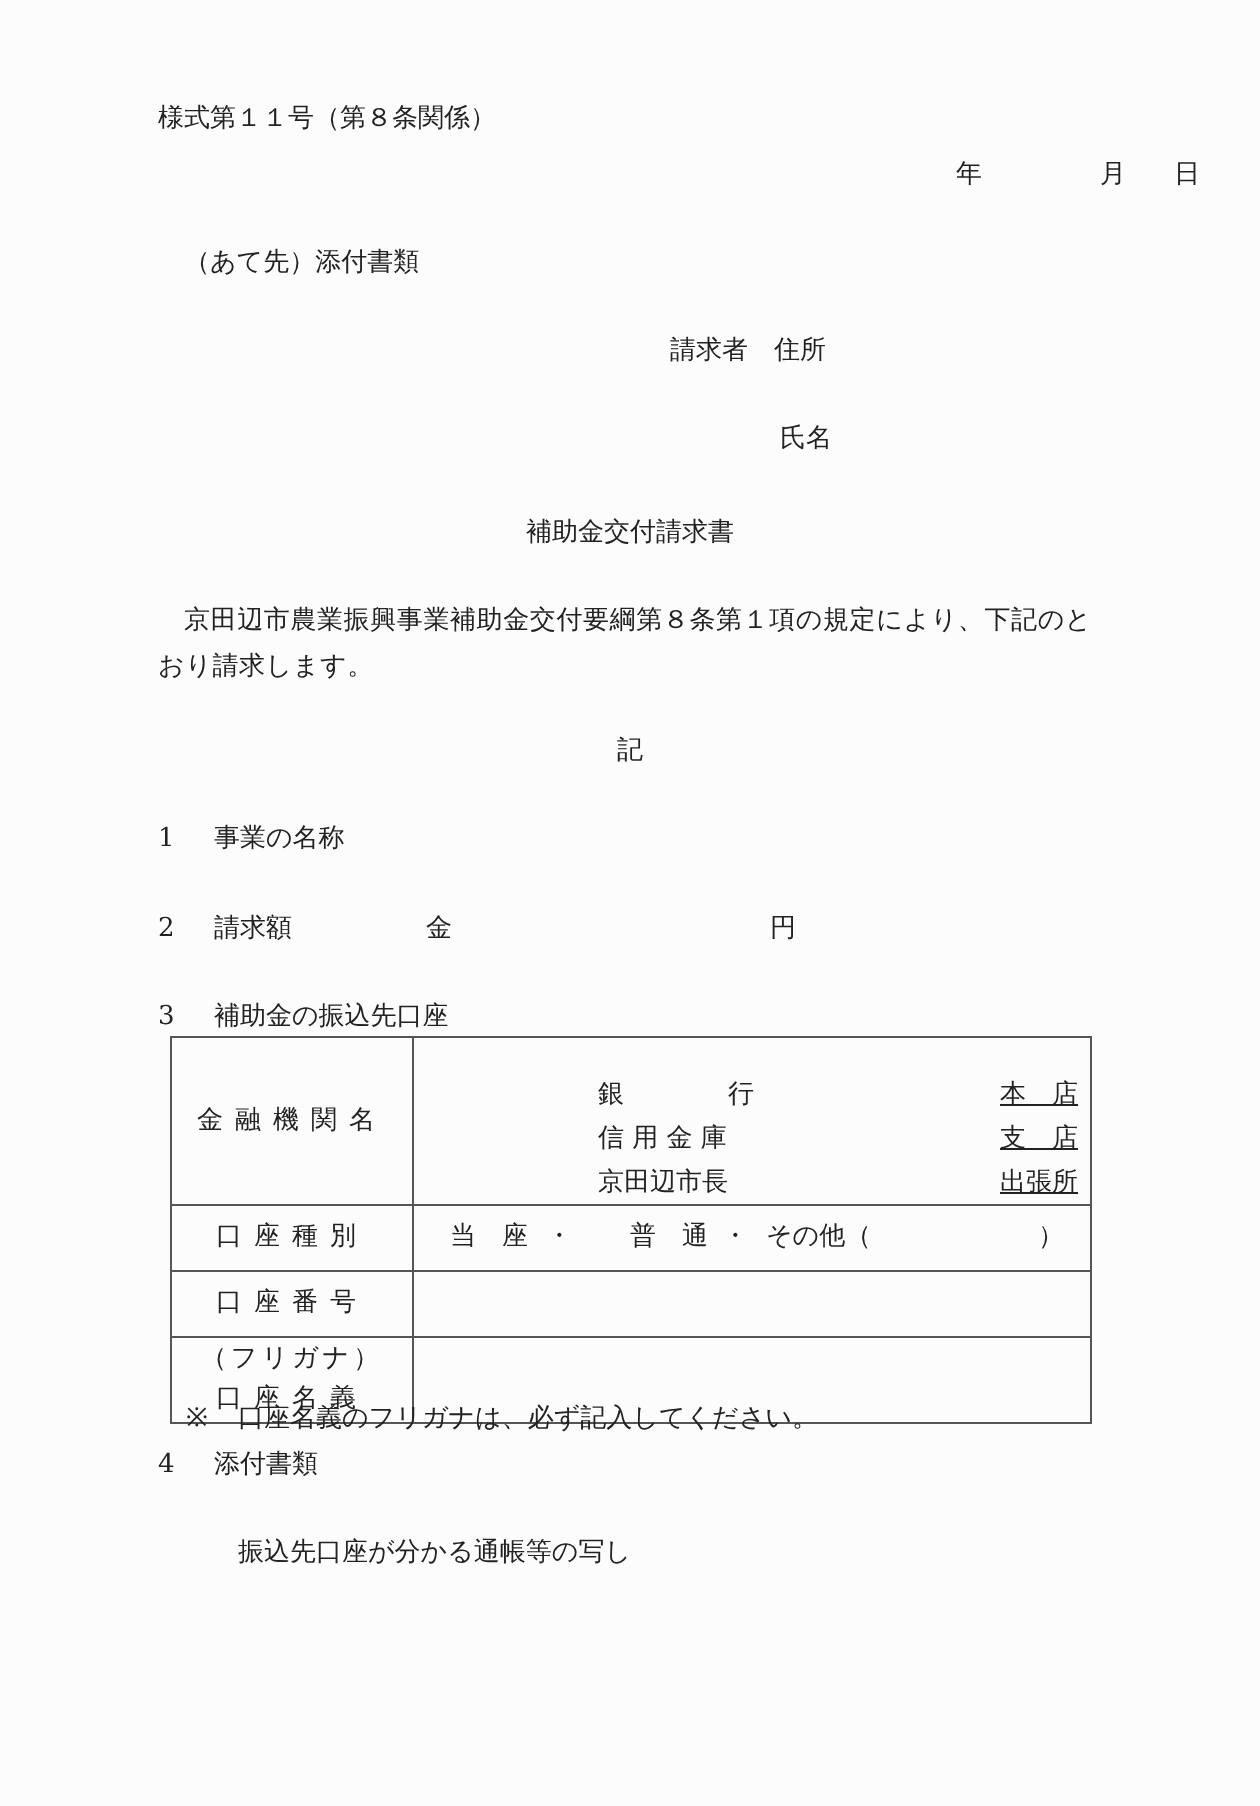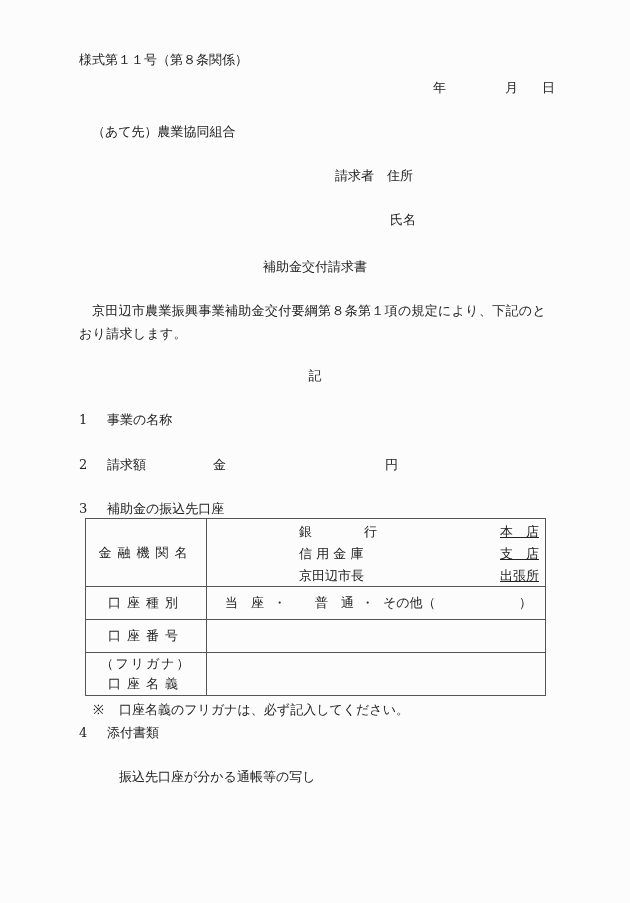--- a/index.html
+++ b/index.html
@@ -7,21 +7,21 @@
     width: 630px; height: 903px;
     background: #fcfcfc;
     color: #222;
     font-family: "DejaVu Serif", "Liberation Serif", serif;
     font-size: 13px;
     position: relative;
     overflow: hidden;
   }
   .abs { position: absolute; white-space: nowrap; line-height: 18px; }
   .form-no { left: 79px; top: 51px; }
-  .date { left: 433px; top: 79px; }
+  .date { left: 478px; top: 79px; }
   .date span { display: inline-block; }
   .date .y { width: 54px; }
   .date .m { width: 31px; text-align: right; margin-right: 24px; }
   .addressee { left: 92px; top: 123px; }
   .req-addr { left: 335px; top: 167px; }
   .req-addr .gap { display: inline-block; width: 13px; }
   .req-name { left: 390px; top: 211px; }
   .title { left: 0; width: 630px; text-align: center; top: 258px; }
   .para { left: 79px; top: 299px; width: 472px; white-space: normal; line-height: 23px; text-indent: 13px; letter-spacing: 0.3px; }
   .ki { left: 0; width: 630px; text-align: center; top: 367px; }
@@ -41,21 +41,21 @@
     border: 1px solid #555;
     padding: 0;
     font-size: 13px;
     line-height: 18px;
   }
   td.lbl { width: 120px; text-align: center; letter-spacing: 6px; }
   .r1 td { height: 67px; }
   .r2 td { height: 32px; }
   .r3 td { height: 32px; }
   .r4 td { height: 42px; }
-  .inst { position: relative; height: 67px; }
+  .inst { position: relative; height: 67px; margin-top: 16px; }
   .inst div { position: absolute; }
   .inst .c1 { left: 92px; }
   .inst .c2 { right: 6px; text-decoration: underline; }
   .inst .row1 { top: 4px; }
   .inst .row2 { top: 26px; }
   .inst .row3 { top: 48px; }
   .acct-type { padding-left: 18px !important; }
   .acct-type span { display: inline-block; }
   .lbl-small { letter-spacing: 2px !important; line-height: 20px !important; }
   .note { left: 93px; top: 701px; }
@@ -65,21 +65,21 @@
 </style>
 </head>
 <body>
 
 <div class="abs form-no">様式第１１号（第８条関係）</div>
 
 <div class="abs date">
   <span class="y">年</span><span class="m">月</span><span>日</span>
 </div>
 
-<div class="abs addressee">（あて先）農業協同組合</div>
+<div class="abs addressee">（あて先）添付書類</div>
 
 <div class="abs req-addr">
   <span>請求者</span><span class="gap"></span><span>住所</span>
 </div>
 <div class="abs req-name">氏名</div>
 
 <div class="abs title">補助金交付請求書</div>
 
 <div class="abs para">京田辺市農業振興事業補助金交付要綱第８条第１項の規定により、下記のとおり請求します。</div>
 

